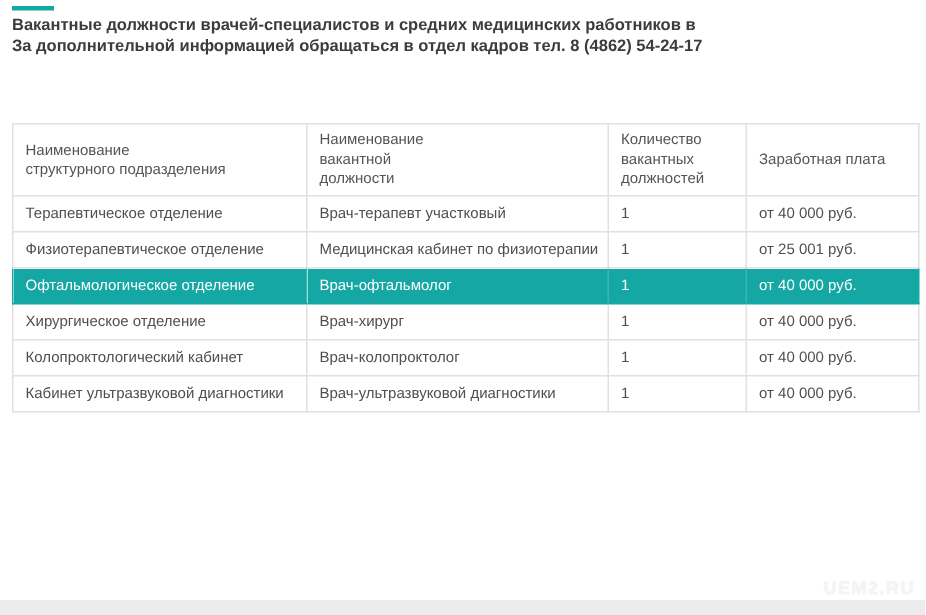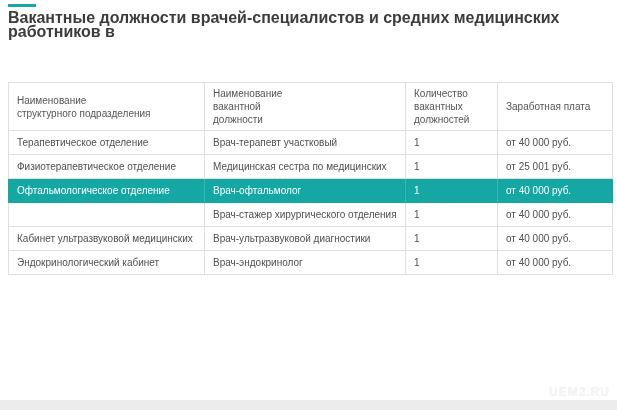--- a/index.html
+++ b/index.html
@@ -20,21 +20,21 @@
     top: 4px;
     width: 28px;
     height: 3px;
     background: var(--accent, #14a7a3);
   }
   .title-block {
     position: absolute;
     left: 8px;
     top: 11px;
     width: 560px;
-    font-size: 16px;
+    font-size: 11px;
     font-weight: bold;
     color: #3c3c3c;
     line-height: 13.5px;
   }
   table.vacancies {
     position: absolute;
     left: 8px;
     top: 82px;
     width: 604px;
     border-collapse: collapse;
@@ -92,20 +92,21 @@
   }
 </style>
 </head>
 <body>
 
 <div class="page">
   <div class="accent-dash"></div>
 
   <div class="title-block">
     <div>Вакантные должности врачей-специалистов и средних медицинских работников в</div>
+    <div>За дополнительной информацией обращаться в отдел кадров тел. 8 (4862) 54-24-17</div>
   </div>
 
   <table class="vacancies">
     <colgroup>
       <col class="c1">
         <col class="c2">
         <col class="c3">
         <col class="c4">
     </colgroup>
     <thead>
@@ -123,45 +124,45 @@
     </thead>
     <tbody id="body-rows">
         <tr>
           <td>Терапевтическое отделение</td>
           <td>Врач-терапевт участковый</td>
           <td>1</td>
           <td>от 40 000 руб.</td>
         </tr>
         <tr>
           <td>Физиотерапевтическое отделение</td>
-          <td>Медицинская сестра по медицинских</td>
+          <td>Медицинская кабинет по физиотерапии</td>
           <td>1</td>
           <td>от 25 001 руб.</td>
         </tr>
         <tr class="highlight">
           <td>Офтальмологическое отделение</td>
           <td>Врач-офтальмолог</td>
           <td>1</td>
           <td>от 40 000 руб.</td>
         </tr>
         <tr>
-          <td></td>
-          <td>Врач-стажер хирургического отделения</td>
+          <td>Хирургическое отделение</td>
+          <td>Врач-хирург</td>
           <td>1</td>
           <td>от 40 000 руб.</td>
         </tr>
         <tr>
-          <td>Кабинет ультразвуковой медицинских</td>
-          <td>Врач-ультразвуковой диагностики</td>
+          <td>Колопроктологический кабинет</td>
+          <td>Врач-колопроктолог</td>
           <td>1</td>
           <td>от 40 000 руб.</td>
         </tr>
         <tr>
-          <td>Эндокринологический кабинет</td>
-          <td>Врач-эндокринолог</td>
+          <td>Кабинет ультразвуковой диагностики</td>
+          <td>Врач-ультразвуковой диагностики</td>
           <td>1</td>
           <td>от 40 000 руб.</td>
         </tr>
       </tbody>
   </table>
 
   <div class="watermark">uem2.ru</div>
   <div class="bottom-bar"></div>
 </div>
 

